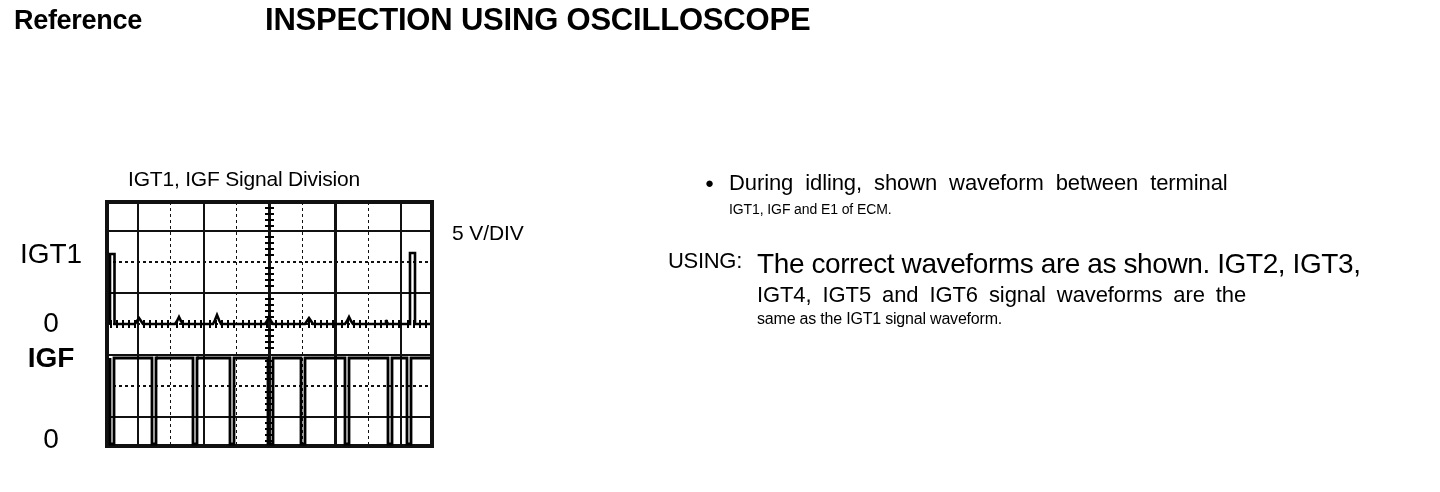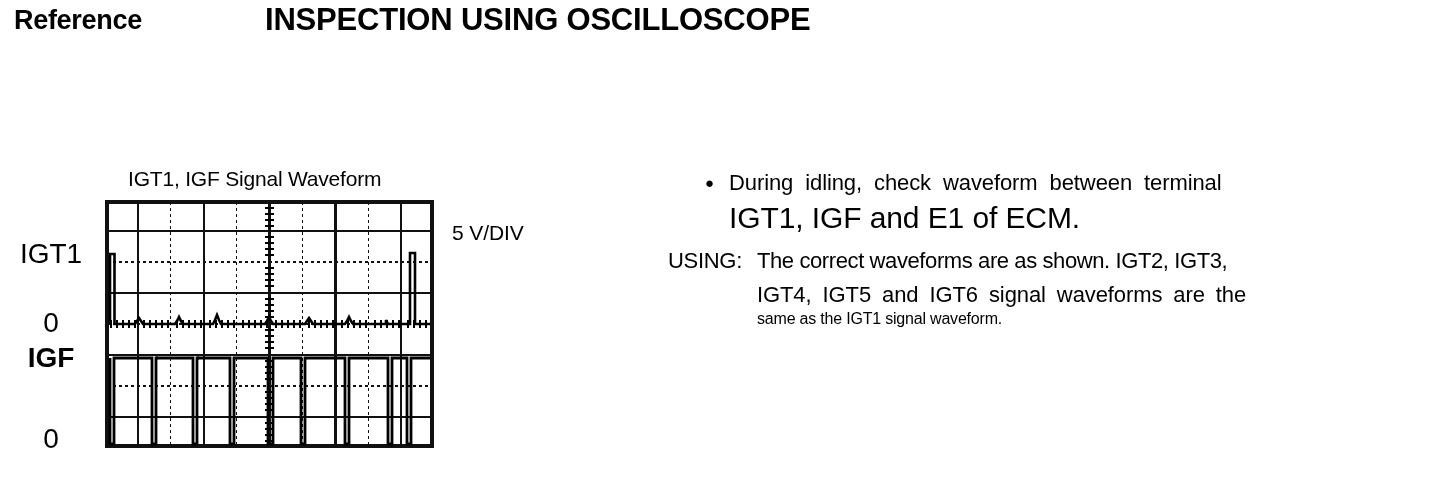--- a/index.html
+++ b/index.html
@@ -86,21 +86,21 @@
 </head>
 <body>
 
 <div id="header">
   <div id="page-title">INSPECTION USING OSCILLOSCOPE</div>
   <div id="ref-label">Reference</div>
 </div>
 
 <div id="scope-figure">
 
-  <div id="scope-title">IGT1, IGF Signal Waveform</div>
+  <div id="scope-title">IGT1, IGF Signal Division</div>
   <div id="volt-div-label">5 V/DIV</div>
 
   <div class="axis-label" id="label-igt1">IGT1</div>
   <div class="axis-label" id="label-zero-top">0</div>
   <div class="axis-label" id="label-igf">IGF</div>
   <div class="axis-label" id="label-zero-bottom">0</div>
 
   <div id="scope-screen">
     <svg width="329" height="248" viewBox="0 0 329 248" xmlns="http://www.w3.org/2000/svg">
 
@@ -242,23 +242,23 @@
         <path d="M 51,158 L 53,158 M 92,158 L 94,158" stroke-width="2.8"></path>
       </g>
     </svg>
   </div>
 </div>
 
 <div id="notes" style="position:absolute; left:700px; top:170px; width:740px; height:190px;">
 
   <div style="position:absolute; left:0; top:0; width:740px;">
     <span style="position:absolute; left:5px; top:5px; font-size:15px; line-height:1;">●</span>
-    <div style="position:absolute; left:29px; top:0; width:711px; font-size:22px; letter-spacing:-0.1px; word-spacing:6px;">During idling, check waveform between terminal</div>
-    <div style="position:absolute; left:29px; top:31px; width:711px; font-size:30px; letter-spacing:-0.1px;">IGT1, IGF and E1 of ECM.</div>
+    <div style="position:absolute; left:29px; top:0; width:711px; font-size:22px; letter-spacing:-0.1px; word-spacing:6px;">During idling, shown waveform between terminal</div>
+    <div style="position:absolute; left:29px; top:31px; width:711px; font-size:14px; letter-spacing:-0.1px;">IGT1, IGF and E1 of ECM.</div>
   </div>
 
   <div style="position:absolute; left:0; top:78px; width:740px;">
     <div style="position:absolute; left:-32px; top:0; font-size:22px; letter-spacing:-0.3px;">USING:</div>
-    <div style="position:absolute; left:57px; top:0; width:683px; font-size:22px; letter-spacing:-0.4px;">The correct waveforms are as shown. IGT2, IGT3,</div>
+    <div style="position:absolute; left:57px; top:0; width:683px; font-size:28px; letter-spacing:-0.4px;">The correct waveforms are as shown. IGT2, IGT3,</div>
     <div style="position:absolute; left:57px; top:34px; width:683px; font-size:22px; letter-spacing:-0.1px; word-spacing:5px;">IGT4, IGT5 and IGT6 signal waveforms are the</div>
     <div style="position:absolute; left:57px; top:62px; width:683px; font-size:16px; letter-spacing:-0.2px;">same as the IGT1 signal waveform.</div>
   </div>
 </div>
 
 </body></html>

